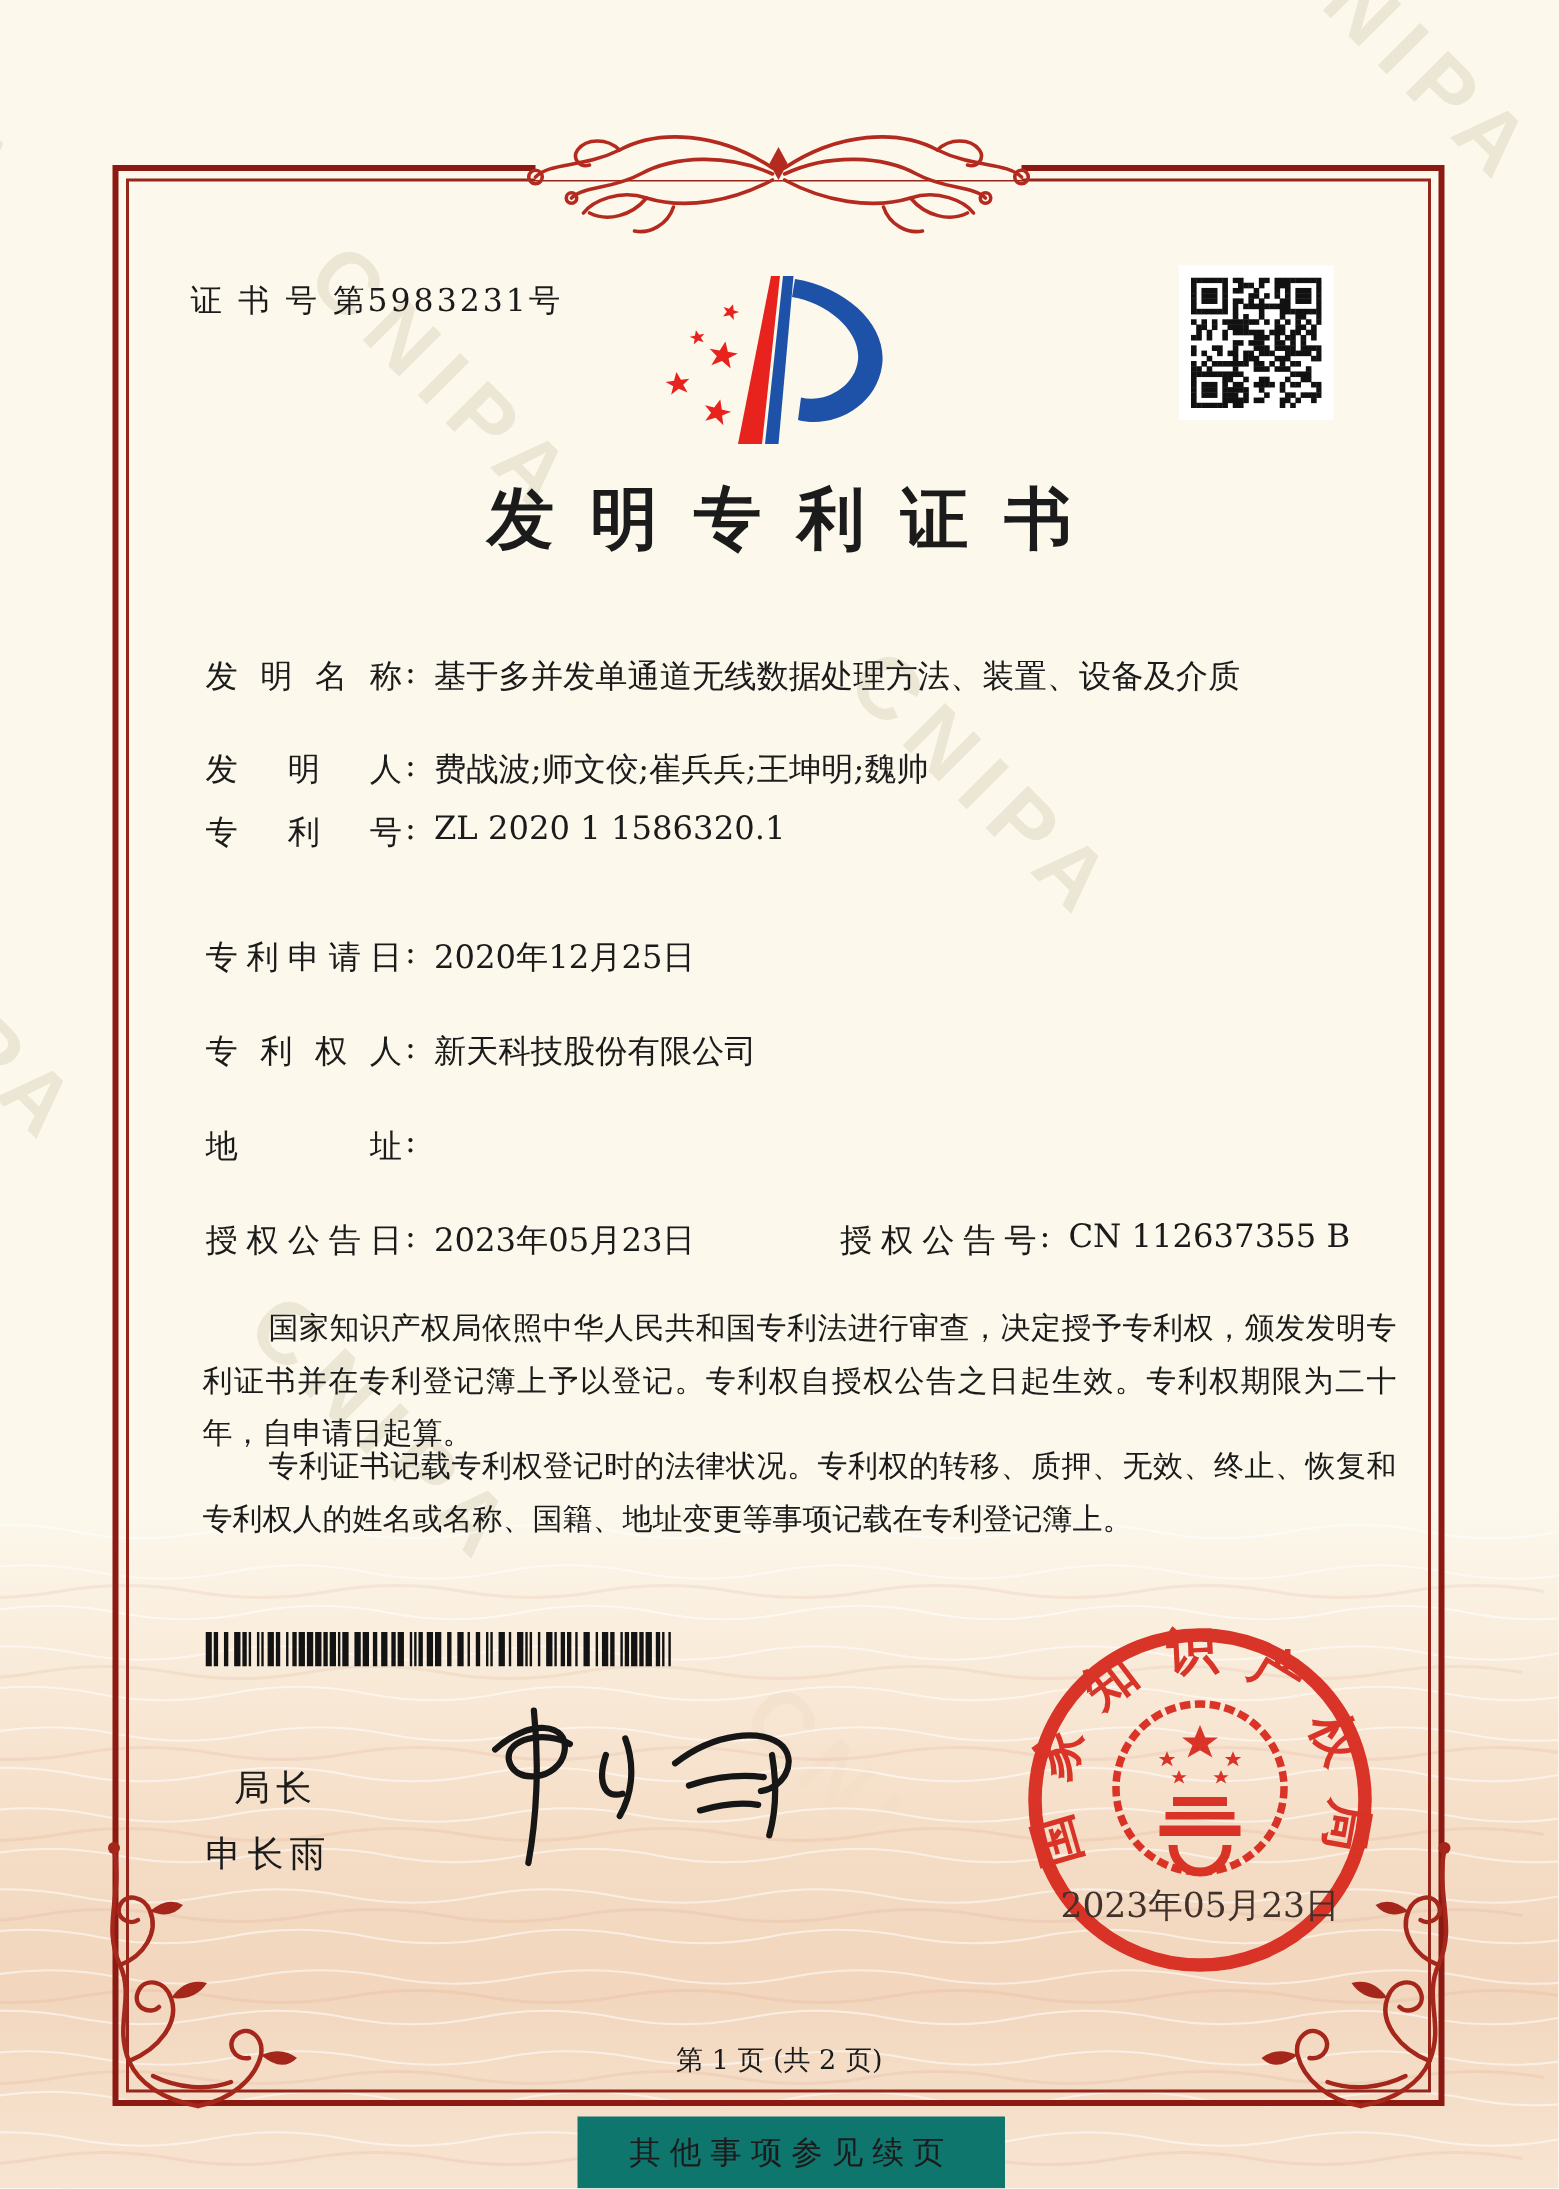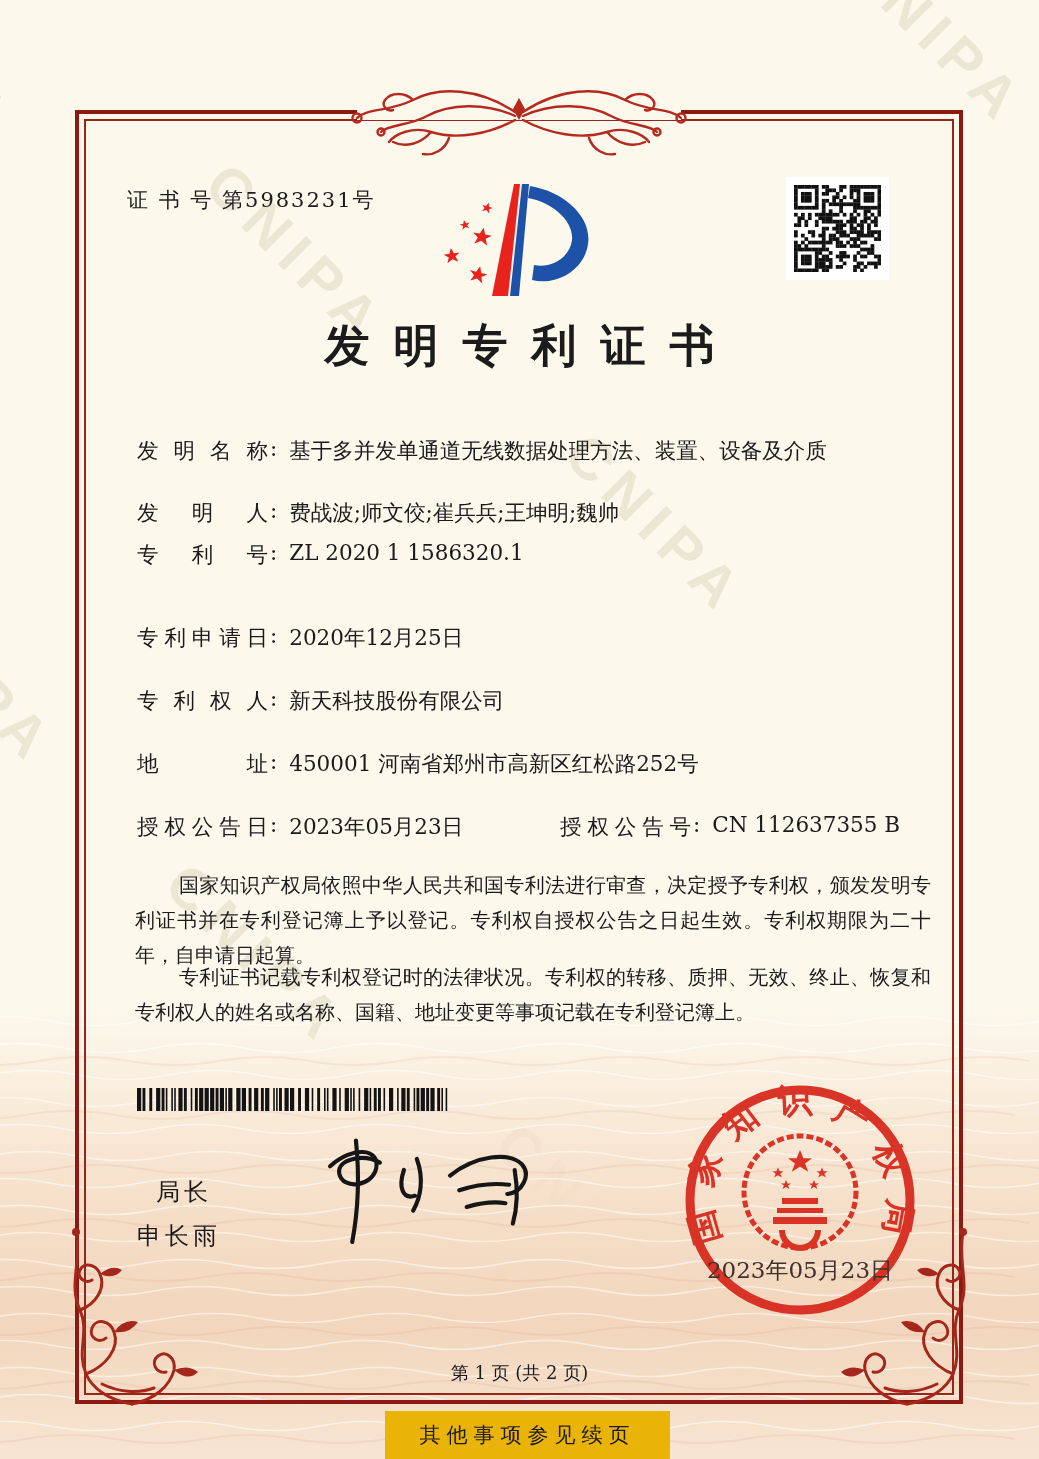--- a/index.html
+++ b/index.html
@@ -45,21 +45,21 @@
 
   .dirtitle{position:absolute;left:137px;top:1176px;font-family:"Liberation Sans",sans-serif;
             font-size:24px;letter-spacing:4px;margin-left:19px;}
   .dirname{position:absolute;left:137px;top:1220px;font-family:Liberation Mono, monospace;
            font-size:24px;letter-spacing:4px;}
   .sig{position:absolute;left:295px;top:1138px;}
 
   .seal{position:absolute;left:678px;top:1078px;width:244px;height:244px;opacity:.93;}
 
   .pagefooter{position:absolute;left:0;top:1361px;width:1039px;text-align:center;font-size:18px;}
-  .contbox{position:absolute;left:385px;top:1411px;width:285px;height:48px;background:#eab308;
+  .contbox{position:absolute;left:385px;top:1411px;width:285px;height:48px;background:#0f766e;
            display:flex;align-items:center;justify-content:center;font-size:21px;letter-spacing:6px;}
 
   .ornament-top{position:absolute;left:329px;top:82px;}
   .corner{position:absolute;width:150px;height:190px;}
   .corner-left{left:62px;top:1224px;}
   .corner-right{left:827px;top:1224px;transform:scaleX(-1);}
   .logo{position:absolute;left:440px;top:180px;}
 </style>
 </head>
 <body>
@@ -529,21 +529,20 @@
     <span class="fvalue">2020年12月25日</span>
   </div>
   <div class="fieldrow" style="top:686px">
     <span class="flabel">专利权人</span>
       <span class="fcolon">:</span>
     <span class="fvalue">新天科技股份有限公司</span>
   </div>
   <div class="fieldrow" style="top:749px">
     <span class="flabel">地址</span>
       <span class="fcolon">:</span>
-    <span class="fvalue">450001 河南省郑州市高新区红松路252号</span>
   </div>
   <div class="fieldrow" style="top:812px">
     <span class="flabel">授权公告日</span>
       <span class="fcolon">:</span>
     <span class="fvalue">2023年05月23日</span>
     <span class="grant2">
       <span class="flabel">授权公告号</span>
         <span class="fcolon">:</span>
       <span class="fvalue">CN 112637355 B</span>
     </span>

